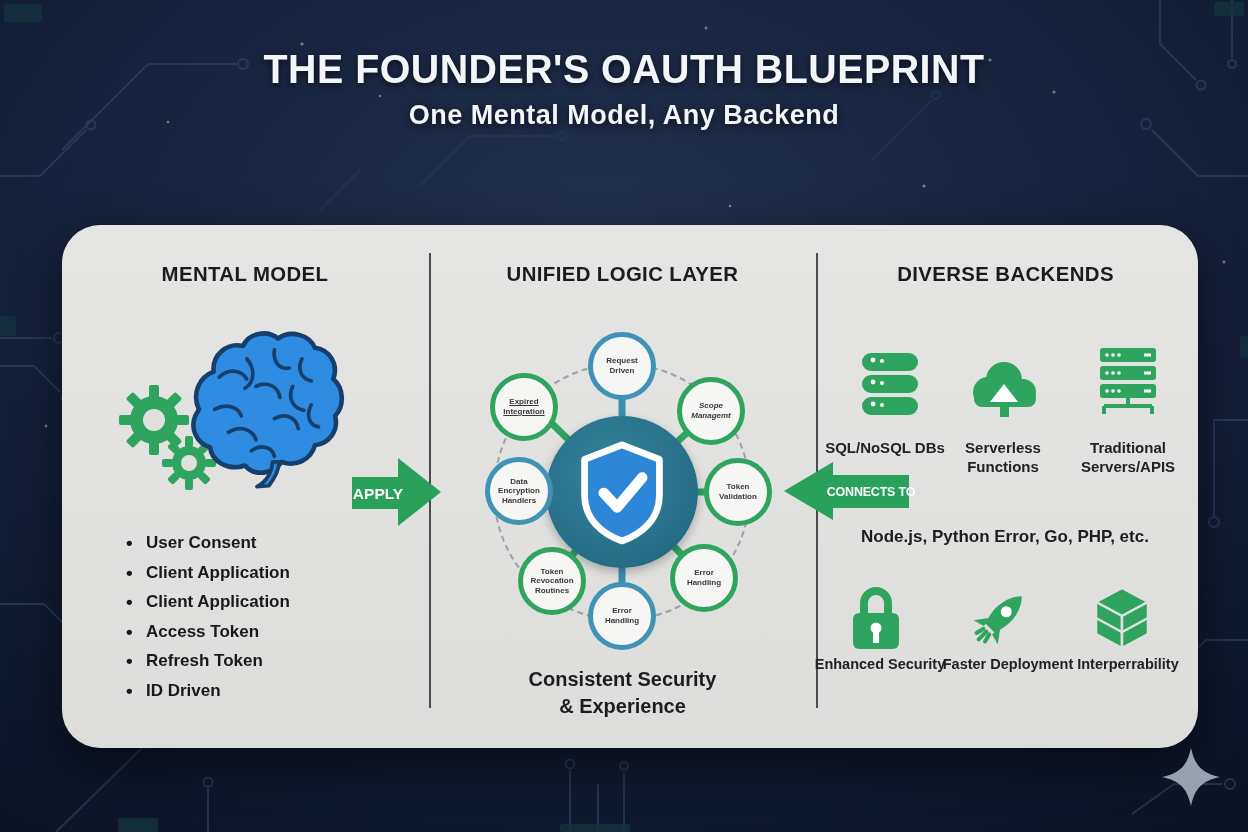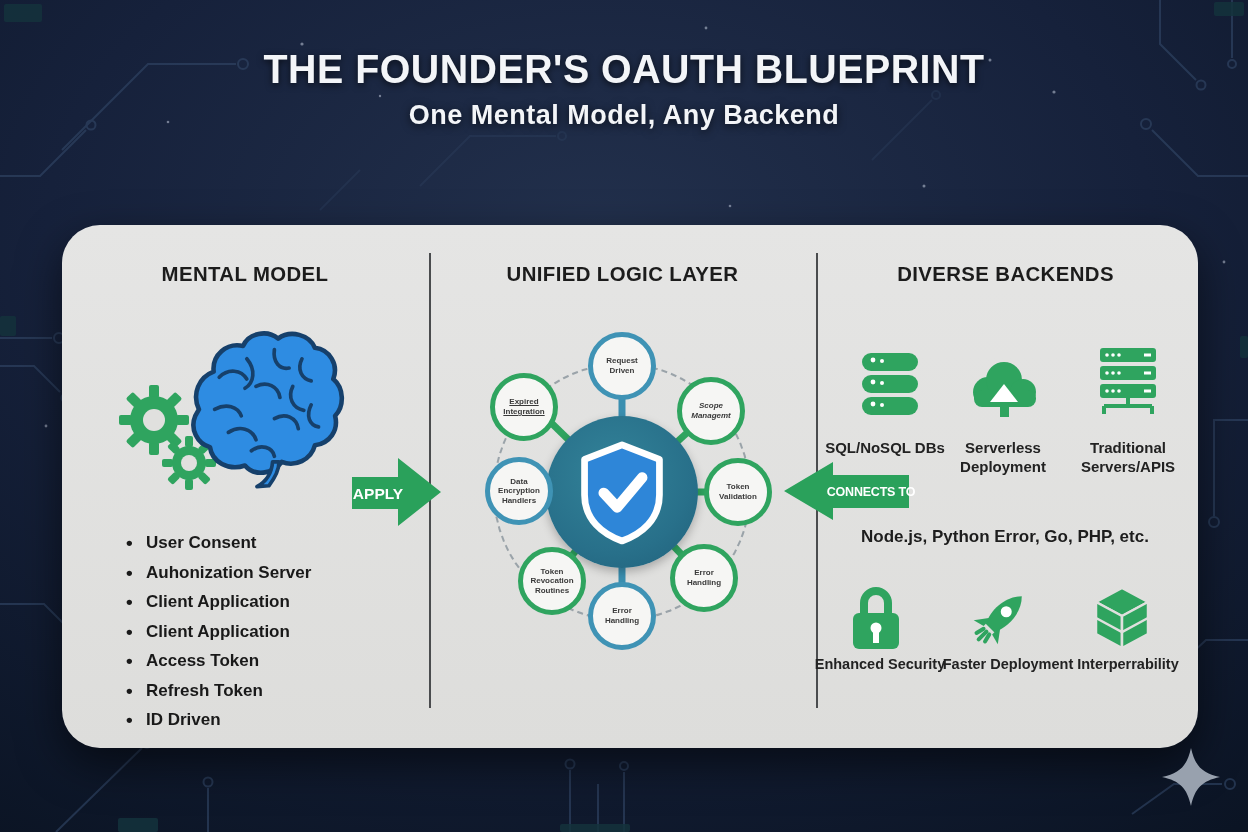--- a/index.html
+++ b/index.html
@@ -198,21 +198,20 @@
         <path d="M70,120 C82,112 96,116 100,128"></path>
         <path d="M120,105 C132,98 144,104 146,116"></path>
         <path d="M160,90 C154,102 158,112 168,114"></path>
         <path d="M95,140 C105,132 118,136 120,146"></path>
       </g>
     </g>
   </svg>
 
   <ul class="abs" id="bullet-list" style="z-index:2;">
     <li>User Consent</li>
-    <li>Auhonization Server</li>
     <li>Client Application</li>
     <li>Client Application</li>
     <li>Access Token</li>
     <li>Refresh Token</li>
     <li>ID Driven</li>
   </ul>
 
   <div class="abs col-heading" style="left:455px;top:262px;width:335px;z-index:2;">UNIFIED LOGIC LAYER</div>
 
   <svg class="abs" width="370" height="320" style="left:440px;top:320px;z-index:4;">
@@ -239,20 +238,24 @@
 
   <div class="abs node ring-blue" style="left:588px;top:332px;">Request Driven</div>
   <div class="abs node ring-green" style="left:490px;top:373px;text-decoration:underline;">Expired Integration</div>
   <div class="abs node ring-green" style="left:677px;top:377px;font-style:italic;">Scope Managemt</div>
   <div class="abs node ring-blue" style="left:485px;top:457px;">Data Encryption Handlers</div>
   <div class="abs node ring-green" style="left:704px;top:458px;">Token Validation</div>
   <div class="abs node ring-green" style="left:518px;top:547px;">Token Revocation Routines</div>
   <div class="abs node ring-blue" style="left:588px;top:582px;">Error Handling</div>
   <div class="abs node ring-green" style="left:670px;top:544px;">Error Handling</div>
 
+  <div class="abs" id="logic-caption" style="z-index:2;">
+    <div>Consistent Security</div>
+    <div>&amp; Experience</div>
+  </div>
 
   <svg class="abs" width="95" height="75" viewBox="0 0 95 75" style="left:350px;top:455px;z-index:7;">
     <polygon points="2,22 48,22 48,3 91,37 48,71 48,54 2,54" fill="#2aa15b"></polygon>
     <text x="28" y="44" text-anchor="middle" fill="#ffffff" font-size="15.5" font-weight="800" font-family="Liberation Sans, sans-serif">APPLY</text>
   </svg>
 
   <svg class="abs" width="135" height="68" viewBox="0 0 135 68" style="left:780px;top:458px;z-index:7;">
     <polygon points="129,17 53,17 53,4 4,33 53,62 53,50 129,50" fill="#2aa15b"></polygon>
     <text x="91" y="38" text-anchor="middle" fill="#ffffff" font-size="12.5" font-weight="800" letter-spacing="-0.2" font-family="Liberation Sans, sans-serif">CONNECTS TO</text>
   </svg>
@@ -305,21 +308,21 @@
         <circle cx="17" cy="43" r="1.8"></circle>
         <circle cx="23" cy="43" r="1.8"></circle>
         <rect x="48" y="41.5" width="7" height="3"></rect>
     </g>
     <g stroke="#2fa45f" stroke-width="4" fill="none">
       <path d="M32,50 V58 M8,58 H56 M8,58 V66 M56,58 V66"></path>
     </g>
   </svg>
 
   <div class="abs backend-label" style="left:820px;top:438px;width:130px;z-index:2;">SQL/NoSQL DBs</div>
-  <div class="abs backend-label" style="left:947px;top:438px;width:112px;z-index:2;">Serverless Deployment</div>
+  <div class="abs backend-label" style="left:947px;top:438px;width:112px;z-index:2;">Serverless Functions</div>
   <div class="abs backend-label" style="left:1070px;top:438px;width:116px;z-index:2;">Traditional Servers/APIS</div>
 
   <div class="abs" id="languages-line" style="z-index:2;">Node.js, Python Error, Go, PHP, etc.</div>
 
   <svg class="abs" width="58" height="66" viewBox="0 0 58 66" style="left:847px;top:586px;z-index:2;">
     <path d="M17,28 V17 a12,12 0 0 1 24,0 V28" fill="none" stroke="#2fa45f" stroke-width="8"></path>
     <rect x="6" y="27" width="46" height="36" rx="6" fill="#2fa45f"></rect>
     <circle cx="29" cy="42" r="5.5" fill="#ffffff"></circle>
     <rect x="26" y="44" width="6" height="13" fill="#ffffff"></rect>
   </svg>

